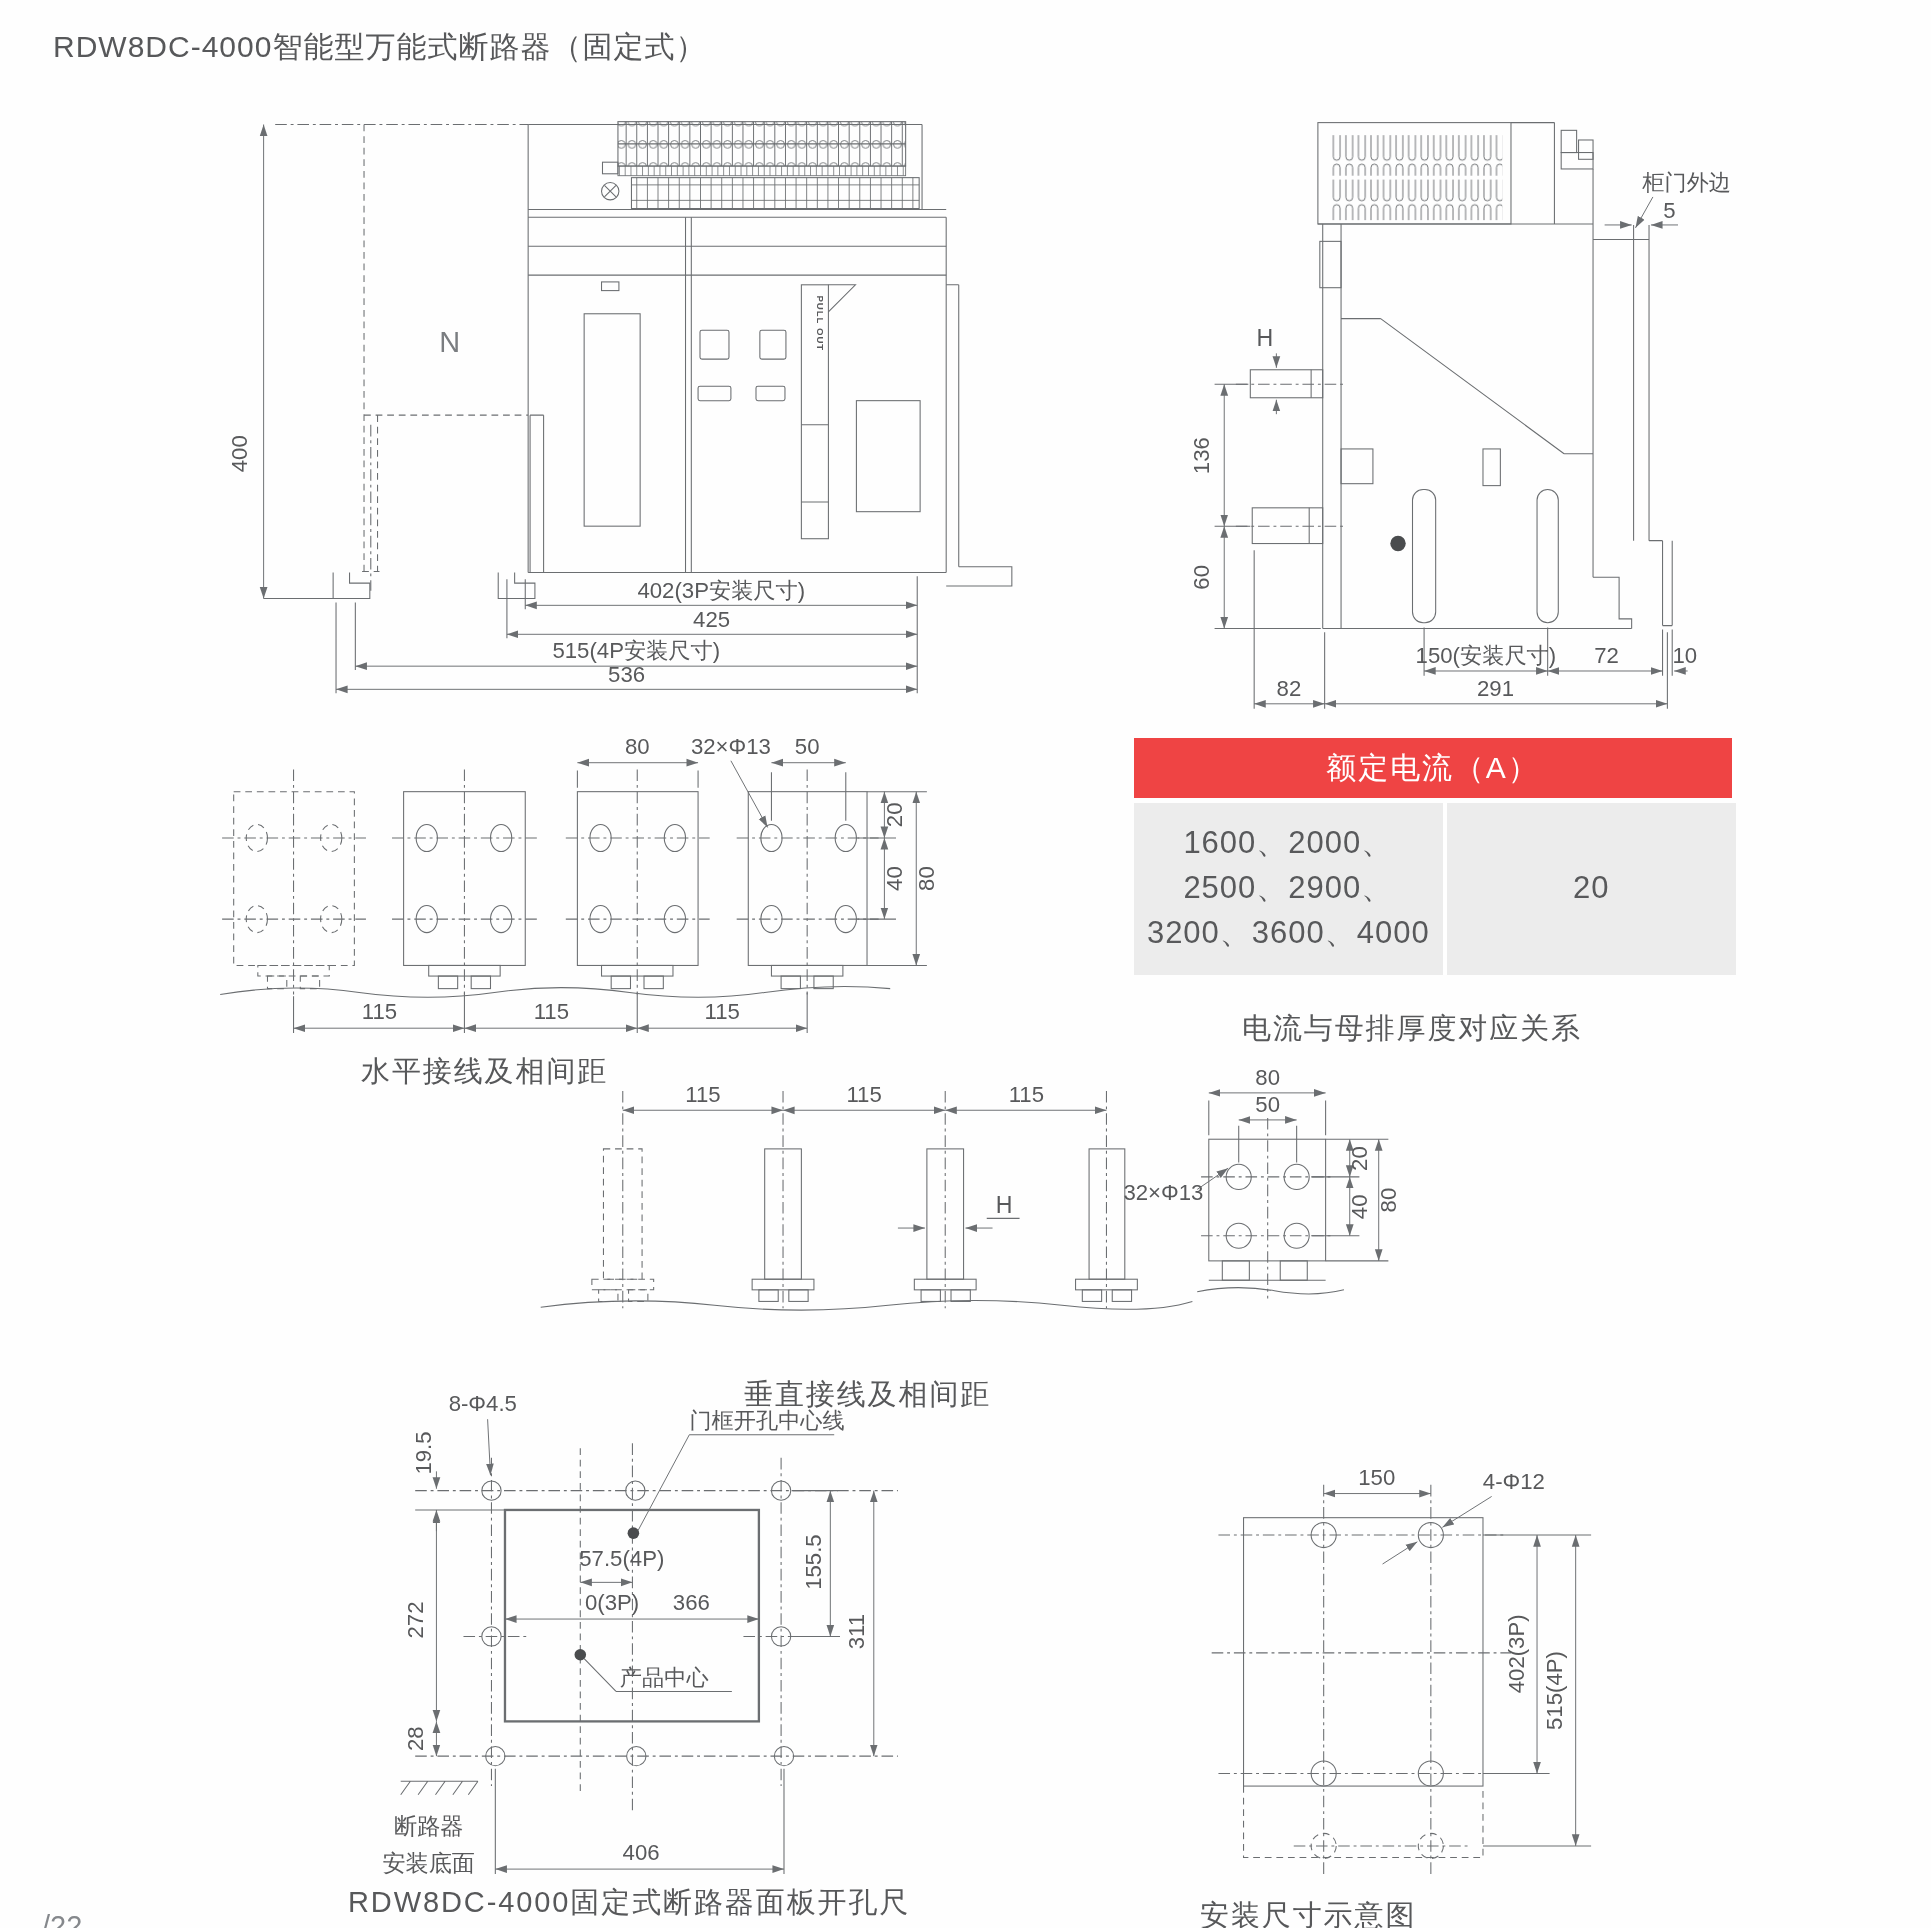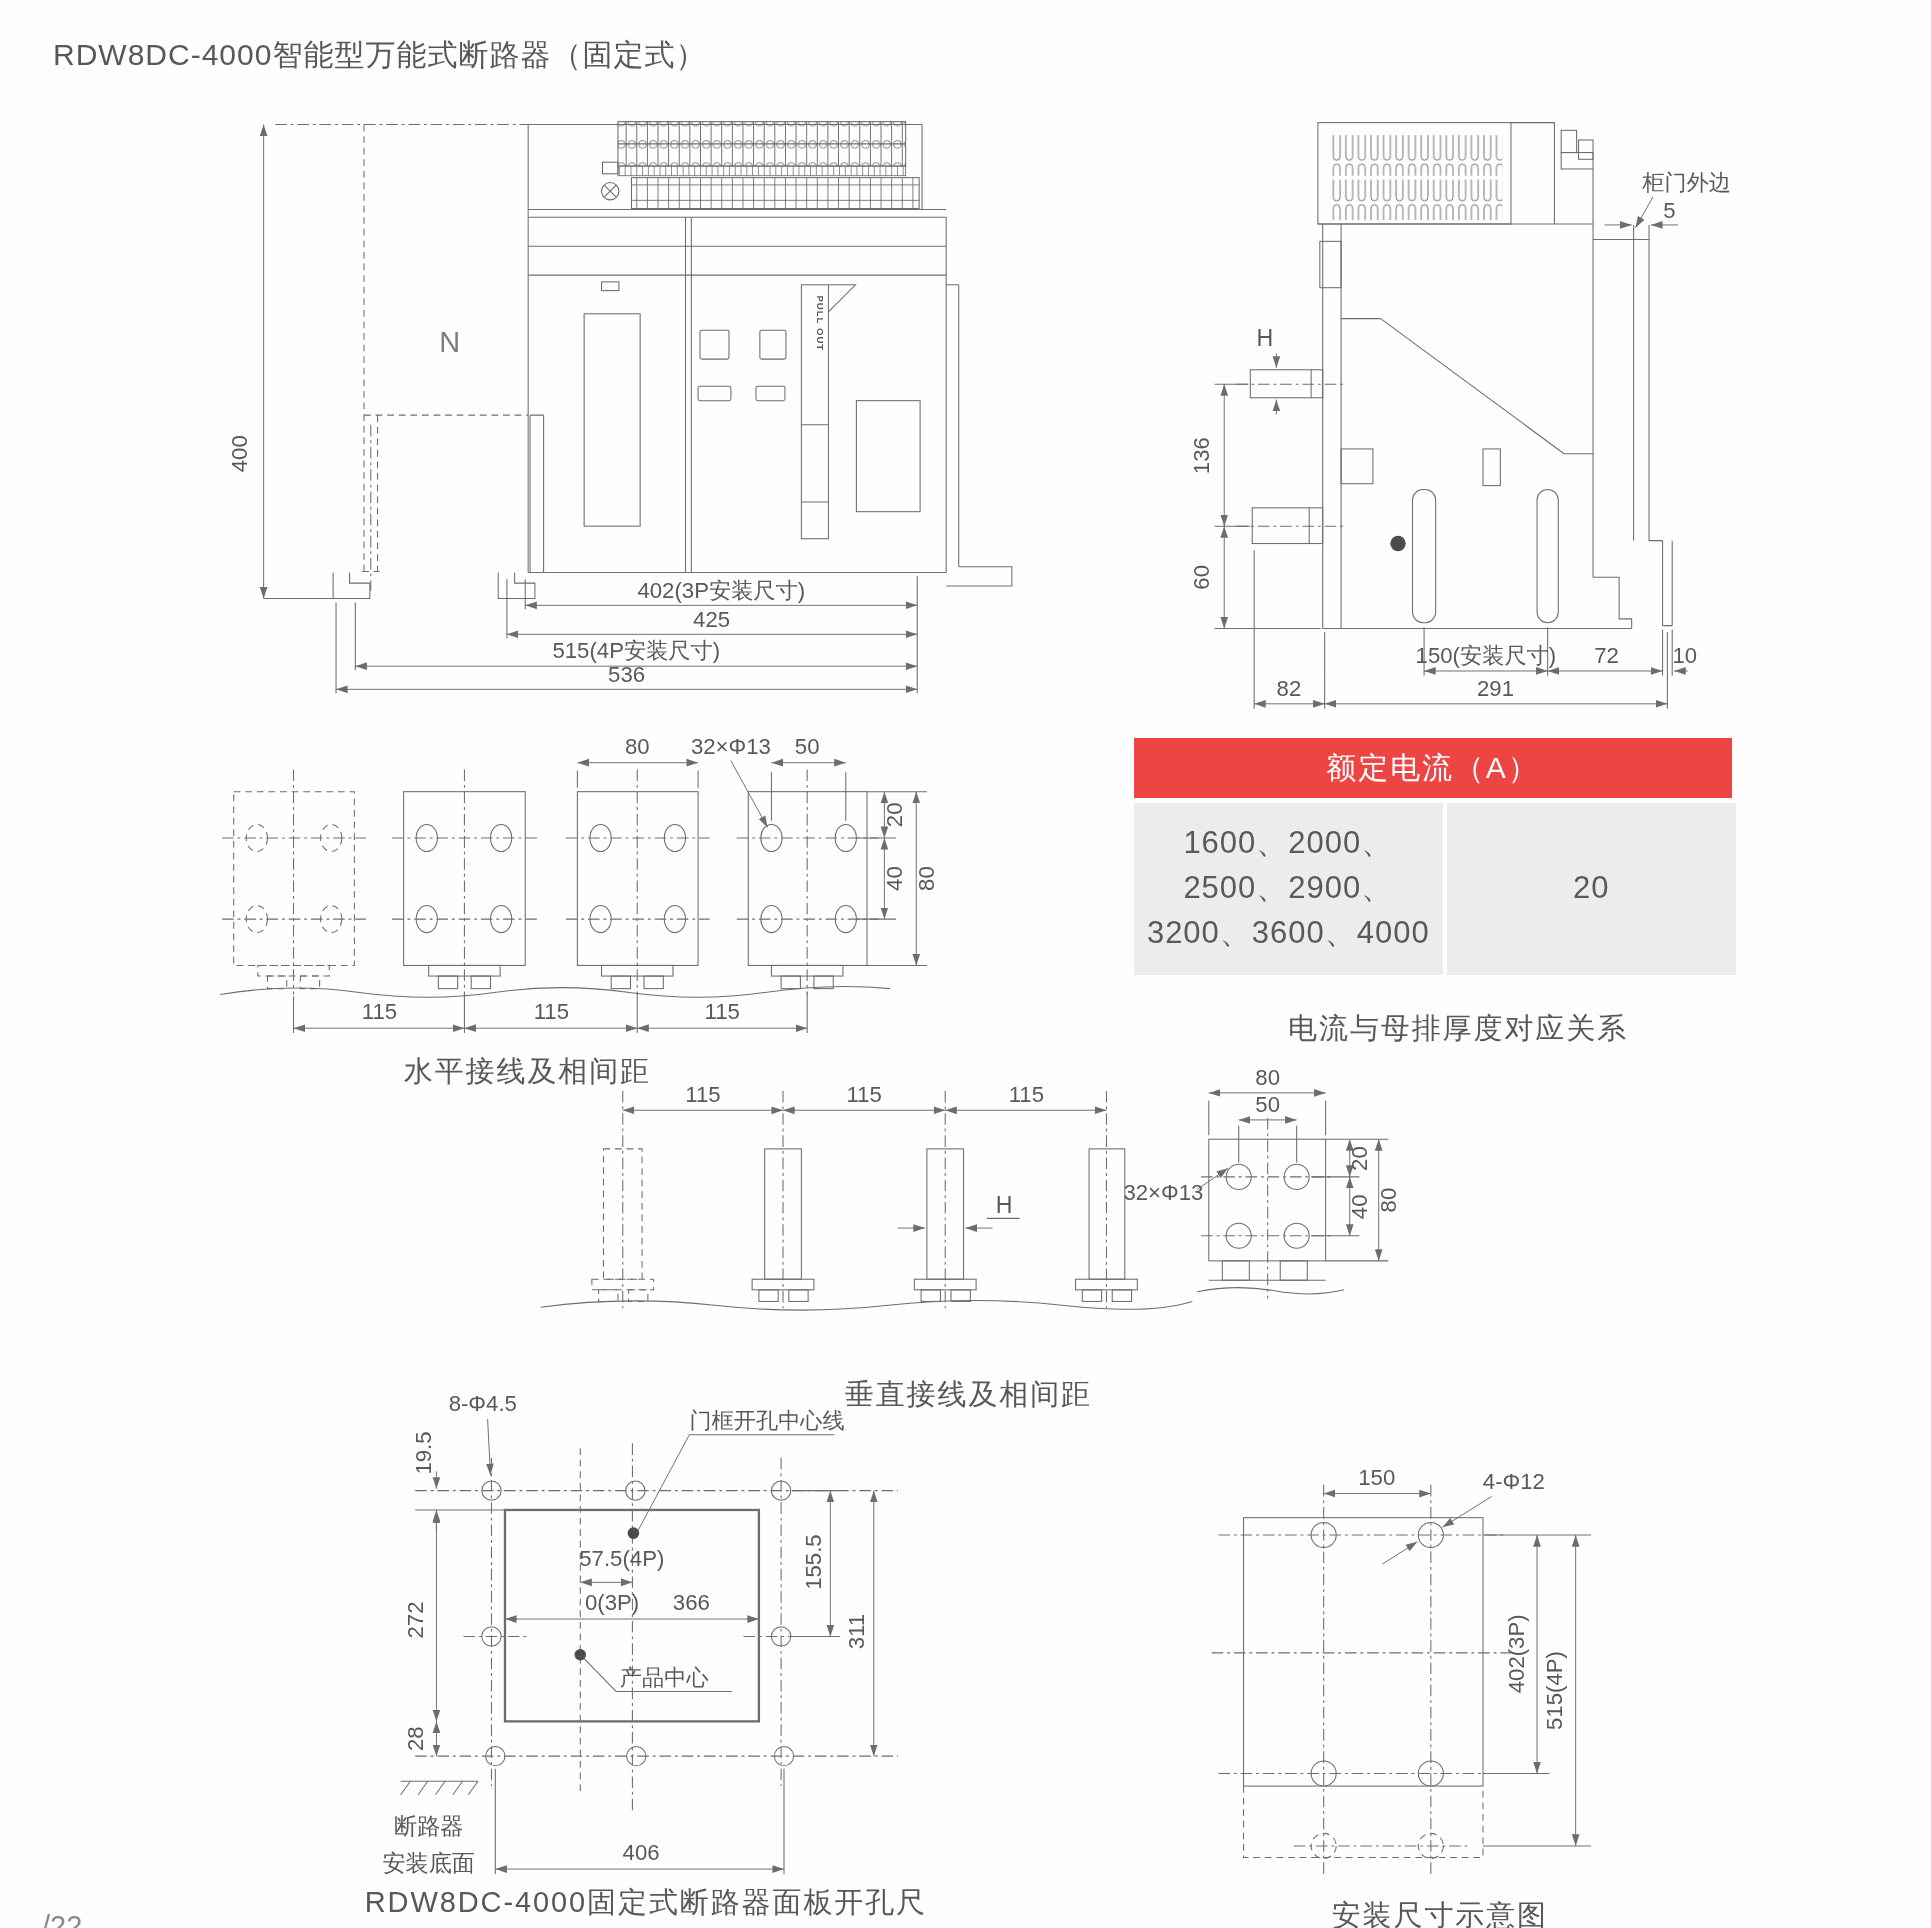--- a/index.html
+++ b/index.html
@@ -1,19 +1,19 @@
 <!DOCTYPE html>
 <html><head>
 <meta charset="utf-8">
 <style>
   html,body{margin:0;padding:0;background:#fff;}
   #page{position:relative;width:1931px;height:1928px;background:#fefefe;overflow:hidden;
         font-family:"Liberation Sans",sans-serif;color:#58595b;}
-  #title{position:absolute;left:53px;top:35px;font-size:30px;color:#57585a;letter-spacing:1px;}
-  .cap{position:absolute;font-size:29px;color:#57585a;text-align:right;letter-spacing:1.9px;}
+  #title{position:absolute;left:53px;top:27px;font-size:30px;color:#57585a;letter-spacing:1px;}
+  .cap{position:absolute;font-size:29px;color:#57585a;text-align:left;letter-spacing:1.9px;}
   #dwg{position:absolute;left:0;top:0;}
   .ln{fill:none;stroke:#6b6e71;stroke-width:1.1;}
   .lt{fill:none;stroke:#6b6e71;stroke-width:2.4;}
   .dd{stroke-dasharray:12 4 3 4;}
   .ds{stroke-dasharray:7 5;}
   .dim{fill:none;stroke:#6b6e71;stroke-width:1;}
   .dt{font:23px "Liberation Sans",sans-serif;fill:#58595b;}
   .dts{font:24px "Liberation Sans",sans-serif;fill:#58595b;}
   .nt{font:30px "Liberation Sans",sans-serif;fill:#7a7d80;}
   .po{font:10px "Liberation Sans",sans-serif;fill:#58595b;letter-spacing:1px;font-weight:bold;}

